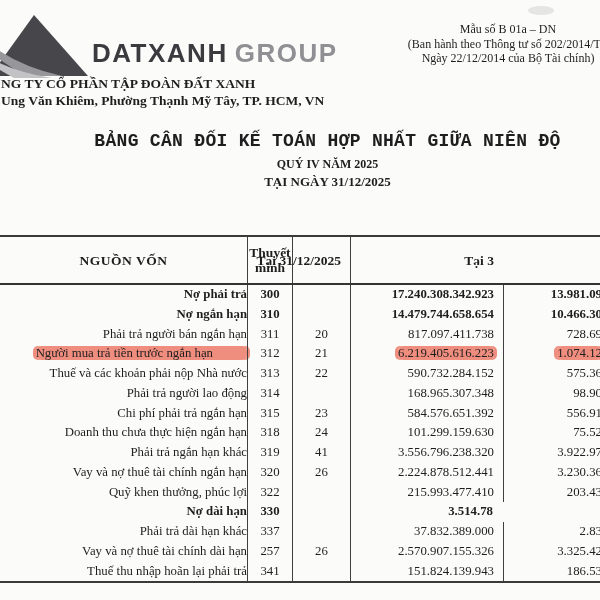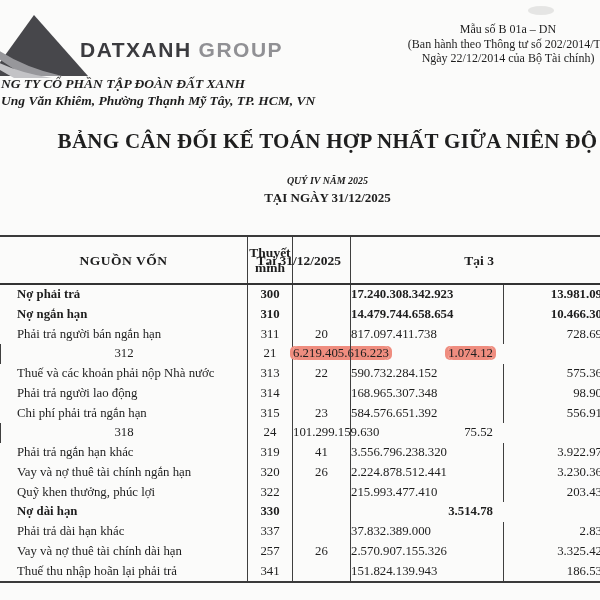--- a/index.html
+++ b/index.html
@@ -4,50 +4,50 @@
 <style>
   html,body{margin:0;padding:0;}
   body{
     width:600px;height:600px;overflow:hidden;position:relative;
     background:#fbfbfa;color:#1e1e1e;
     font-family:"Liberation Serif", serif;
   }
   
   .logo-wrap{position:absolute;top:14px;left:0;width:260px;height:66px;}
   .logo-mark{position:absolute;top:0;left:0;}
-  .brand-text{position:absolute;top:24px;left:80px;font-family:"Liberation Sans",sans-serif;
-    font-weight:bold;font-size:21px;letter-spacing:1.5px;white-space:nowrap;}
+  .brand-text{position:absolute;top:24px;left:92px;font-family:"Liberation Sans",sans-serif;
+    font-weight:bold;font-size:26px;letter-spacing:1.5px;white-space:nowrap;}
   .brand-text .dx{color:#3b3b3f;}
   .brand-text .grp{color:#909094;margin-left:7px;}
   
   .form-block{position:absolute;top:22px;left:383px;width:250px;text-align:center;
     font-size:12px;line-height:14.5px;white-space:nowrap;}
   
-  .company{position:absolute;top:76px;left:1px;font-weight:bold;font-size:13.5px;line-height:16.5px;white-space:nowrap;font-style:italic;}
+  .company{position:absolute;top:76px;left:1px;font-weight:bold;font-size:13.5px;line-height:16.5px;white-space:nowrap;}
   
   .title-block{position:absolute;top:130px;left:55px;width:545px;text-align:center;font-weight:bold;}
-  .title-l1{font-size:21px;letter-spacing:.3px;line-height:23px;white-space:nowrap;}
-  .title-l2{font-size:10px;line-height:19px;margin-top:18px;font-style:italic;}
+  .title-l1{font-size:18px;letter-spacing:.3px;line-height:23px;white-space:nowrap;font-family:Liberation Mono, monospace;}
+  .title-l2{font-size:12px;line-height:19px;margin-top:2px;}
   .title-l3{font-size:13px;line-height:16px;}
   
   .smudge{position:absolute;top:6px;left:528px;width:26px;height:9px;background:#dcdcda;border-radius:50%;opacity:.7;}
   
   .tbl{position:absolute;top:235px;left:0;width:612px;
     border-top:2px solid #3a3a3a;border-bottom:2px solid #3a3a3a;}
   .grid-row{display:grid;grid-template-columns:247px 45px 58px 153px 109px;}
   .c{overflow:visible;white-space:nowrap;}
   .c2,.c3,.c4,.c5{border-left:1.4px solid #3f3f3f;}
   .thead{height:46px;border-bottom:2.2px solid #333;font-weight:bold;font-size:13.5px;}
   .thead .c{display:flex;flex-direction:column;justify-content:center;line-height:15px;text-align:center;white-space:normal;}
   .thead .c4,.thead .c5{align-items:flex-end;padding-right:9px;box-sizing:border-box;white-space:nowrap;}
   .row{height:19.75px;font-size:12.8px;}
   .row .c{line-height:19.75px;}
-  .c1{padding-left:17px;box-sizing:border-box;text-align:left;}
+  .c1{padding-left:6px;box-sizing:border-box;text-align:right;}
   .c2,.c3{text-align:center;}
-  .c4{padding-right:9px;box-sizing:border-box;}
+  .c4{text-align:right;padding-right:9px;box-sizing:border-box;}
   .c5{text-align:right;padding-right:10px;box-sizing:border-box;}
   .row.bold{font-weight:bold;}
   .hl-span{border-radius:5px;}
   .row.hl .hl-span{background:var(--hl,#ef8d7f);box-shadow:-3px 0 0 var(--hl,#ef8d7f),3px 0 0 var(--hl,#ef8d7f);}
   .row.hl .c1 .hl-span{padding-right:34px;}
 </style>
 </head>
 <body style="--hl: #ef8d7f;">
 
 <div class="smudge"></div>
@@ -106,20 +106,21 @@
 
   <div class="grid-row row">
     <div class="c c1"><span class="hl-span lab">Phải trả người bán ngắn hạn</span></div>
     <div class="c c2">311</div>
     <div class="c c3">20</div>
     <div class="c c4"><span class="hl-span val">817.097.411.738</span></div>
     <div class="c c5"><span class="hl-span val2">728.69</span></div>
   </div>
 
   <div class="grid-row row hl">
+    <div class="c c1"><span class="hl-span lab">Người mua trả tiền trước ngắn hạn</span></div>
     <div class="c c2">312</div>
     <div class="c c3">21</div>
     <div class="c c4"><span class="hl-span val">6.219.405.616.223</span></div>
     <div class="c c5"><span class="hl-span val2">1.074.12</span></div>
   </div>
 
   <div class="grid-row row">
     <div class="c c1"><span class="hl-span lab">Thuế và các khoản phải nộp Nhà nước</span></div>
     <div class="c c2">313</div>
     <div class="c c3">22</div>
@@ -137,20 +138,21 @@
 
   <div class="grid-row row">
     <div class="c c1"><span class="hl-span lab">Chi phí phải trả ngắn hạn</span></div>
     <div class="c c2">315</div>
     <div class="c c3">23</div>
     <div class="c c4"><span class="hl-span val">584.576.651.392</span></div>
     <div class="c c5"><span class="hl-span val2">556.91</span></div>
   </div>
 
   <div class="grid-row row">
+    <div class="c c1"><span class="hl-span lab">Doanh thu chưa thực hiện ngắn hạn</span></div>
     <div class="c c2">318</div>
     <div class="c c3">24</div>
     <div class="c c4"><span class="hl-span val">101.299.159.630</span></div>
     <div class="c c5"><span class="hl-span val2">75.52</span></div>
   </div>
 
   <div class="grid-row row">
     <div class="c c1"><span class="hl-span lab">Phải trả ngắn hạn khác</span></div>
     <div class="c c2">319</div>
     <div class="c c3">41</div>

